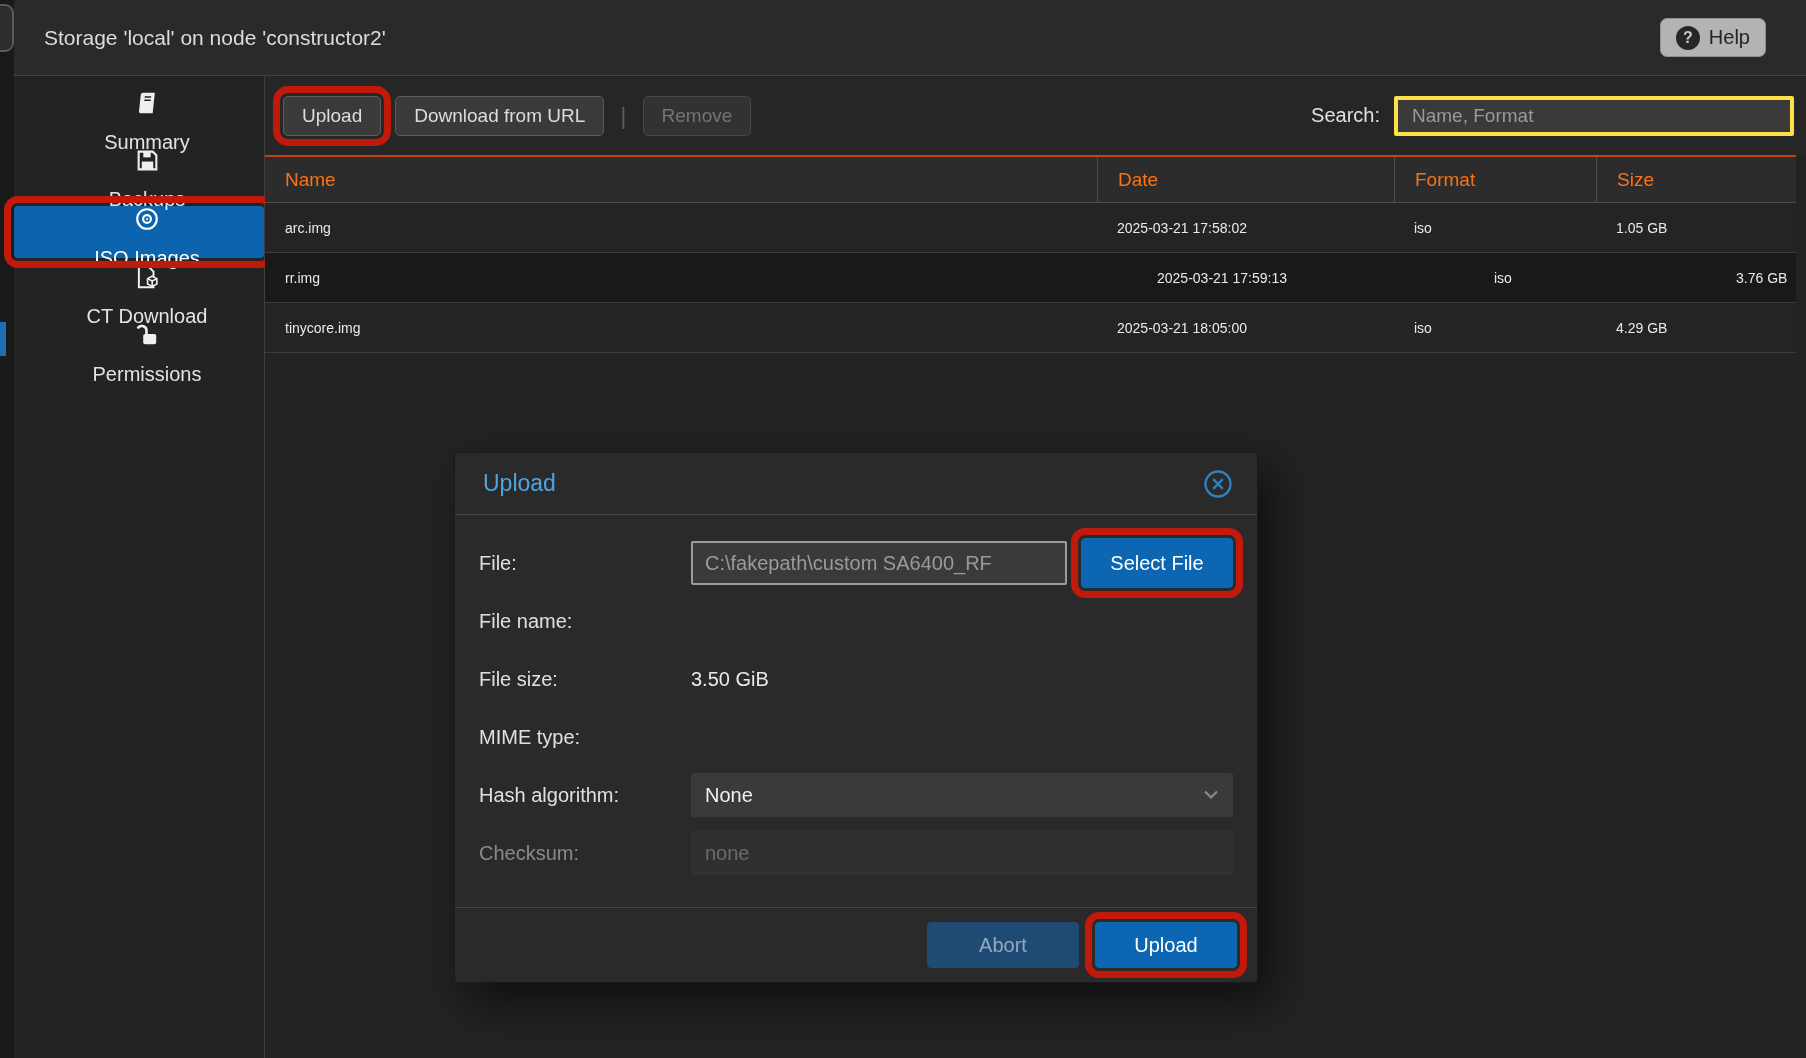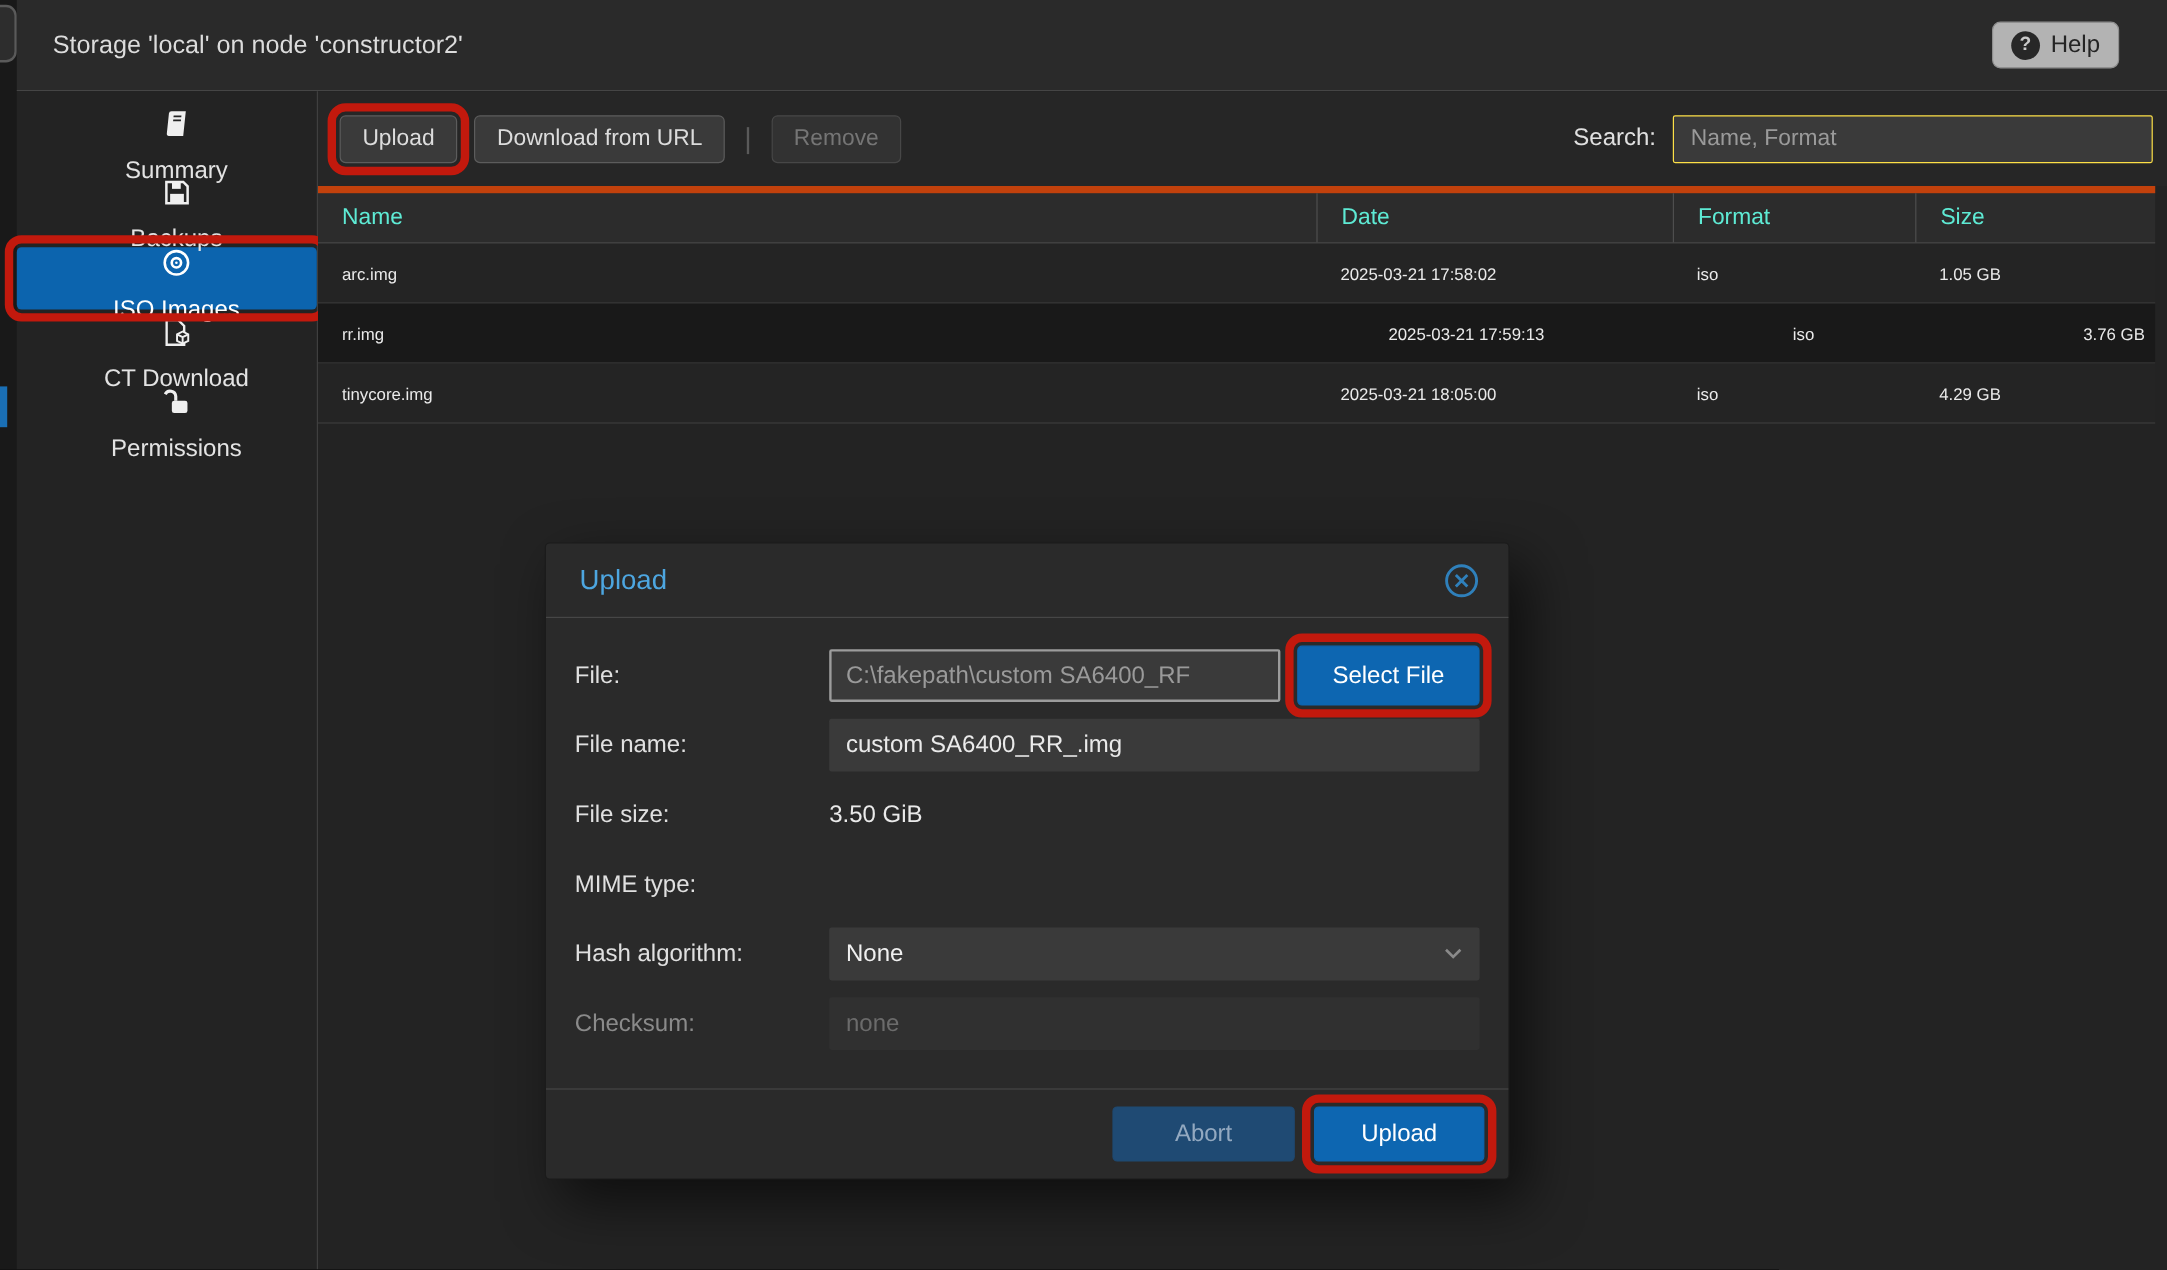--- a/index.html
+++ b/index.html
@@ -39,28 +39,28 @@
 
   
   .content { flex:1; display:flex; flex-direction:column; background:#232323; min-width:0; }
   .toolbar { height:79px; flex:none; background:#262626; display:flex; align-items:center;
     padding:0 12px 0 18px; gap:14px; }
   .tbtn { height:40px; padding:0 18px; background:#3a3a3a; border:1px solid #5c5c5c;
     border-radius:5px; color:#dcdcdc; font-size:19px; cursor:pointer; }
   .tbtn.disabled { background:#323232; border-color:#474747; color:#757575; }
   .tsep { color:#5a5a5a; font-size:24px; font-weight:300; margin:0 2px; }
   .search-label { margin-left:auto; font-size:20px; color:#e0e0e0; }
-  .search-input { width:400px; height:40px; background:#3a3a3a; border:1px solid #fde047;
+  .search-input { width:400px; height:40px; background:#3a3a3a; border:4px solid #fde047;
     border-radius:2px; color:#e0e0e0; padding:0 14px; font-size:19px; outline:none; }
   .search-input::placeholder { color:#9a9a9a; }
 
   
   .tablewrap { margin-right:10px; }
   .thead { height:48px; display:flex; align-items:stretch; background:#2c2c2c;
-    border-top:6px solid #c2410c; border-bottom:1px solid #4e4e4e; font-size:19px; color:#5eead4; }
+    border-top:2px solid #c2410c; border-bottom:1px solid #4e4e4e; font-size:19px; color:#f97316; }
   .th, .td { display:flex; align-items:center; padding-left:20px; overflow:hidden; white-space:nowrap; }
   .th { cursor:pointer; }
   .col-name { width:832px; flex:none; }
   .col-date { width:297px; flex:none; }
   .col-format { width:202px; flex:none; }
   .col-size { flex:1; }
   .thead .col-date, .thead .col-format, .thead .col-size { border-left:1px solid #4e4e4e; }
   .trow { height:50px; display:flex; font-size:14px; color:#eaeaea; border-bottom:1px solid #3c3c3c; cursor:pointer; }
   .trow.odd { background:#242424; }
   .trow.even { background:#191919;gap:40px; }
@@ -228,23 +228,20 @@
     <div class="modal-body">
       <div class="mrow">
         <div class="mlabel">File:</div>
         <div class="mfield">
           <input class="file-input" type="text" readonly="" value="C:\fakepath\custom SA6400_RF" style="">
           <button class="select-file-btn annotate">Select File</button>
         </div>
       </div>
       <div class="mrow">
         <div class="mlabel">File name:</div>
-        <div class="mfield">
-          <input class="text-input" type="text" value="custom SA6400_RR_.img" style="">
-        </div>
       </div>
       <div class="mrow">
         <div class="mlabel">File size:</div>
         <div class="mfield">
           <span class="plain-value">3.50 GiB</span>
         </div>
       </div>
       <div class="mrow">
         <div class="mlabel">MIME type:</div>
       </div>

